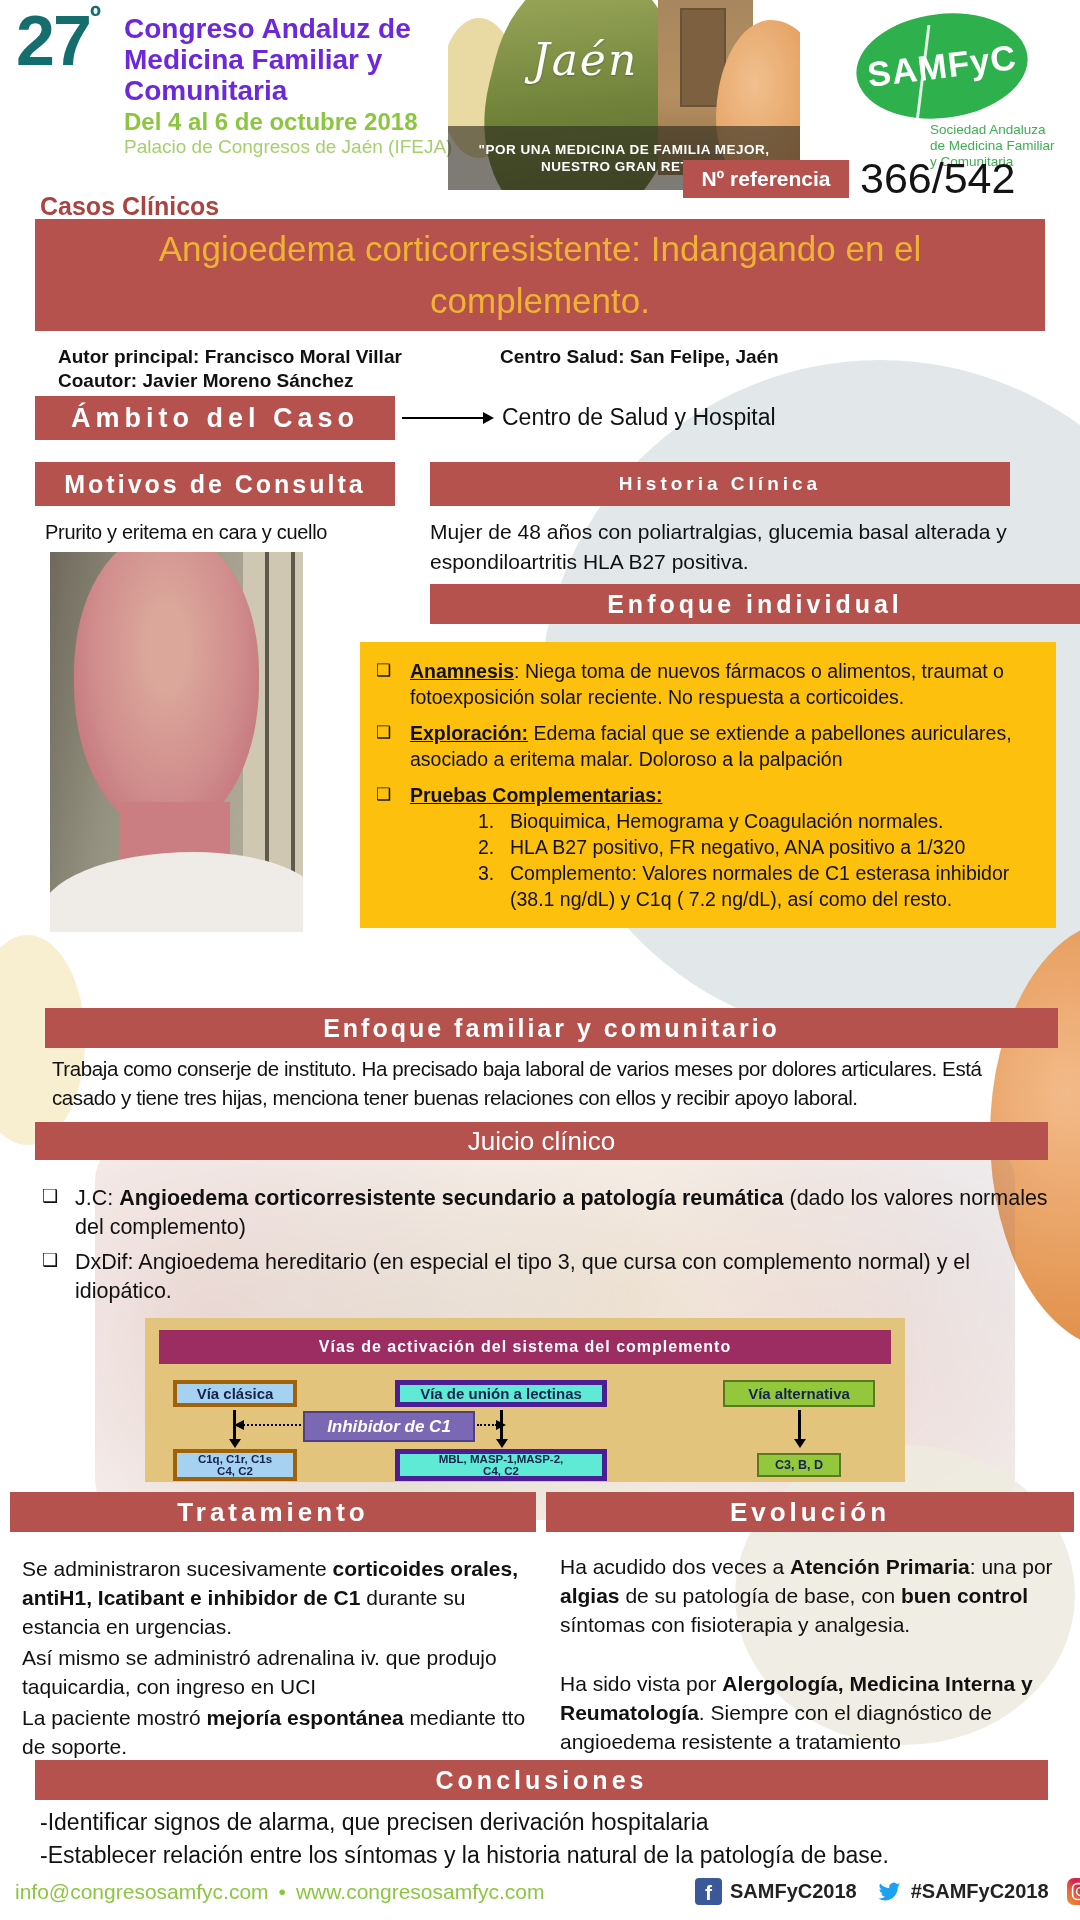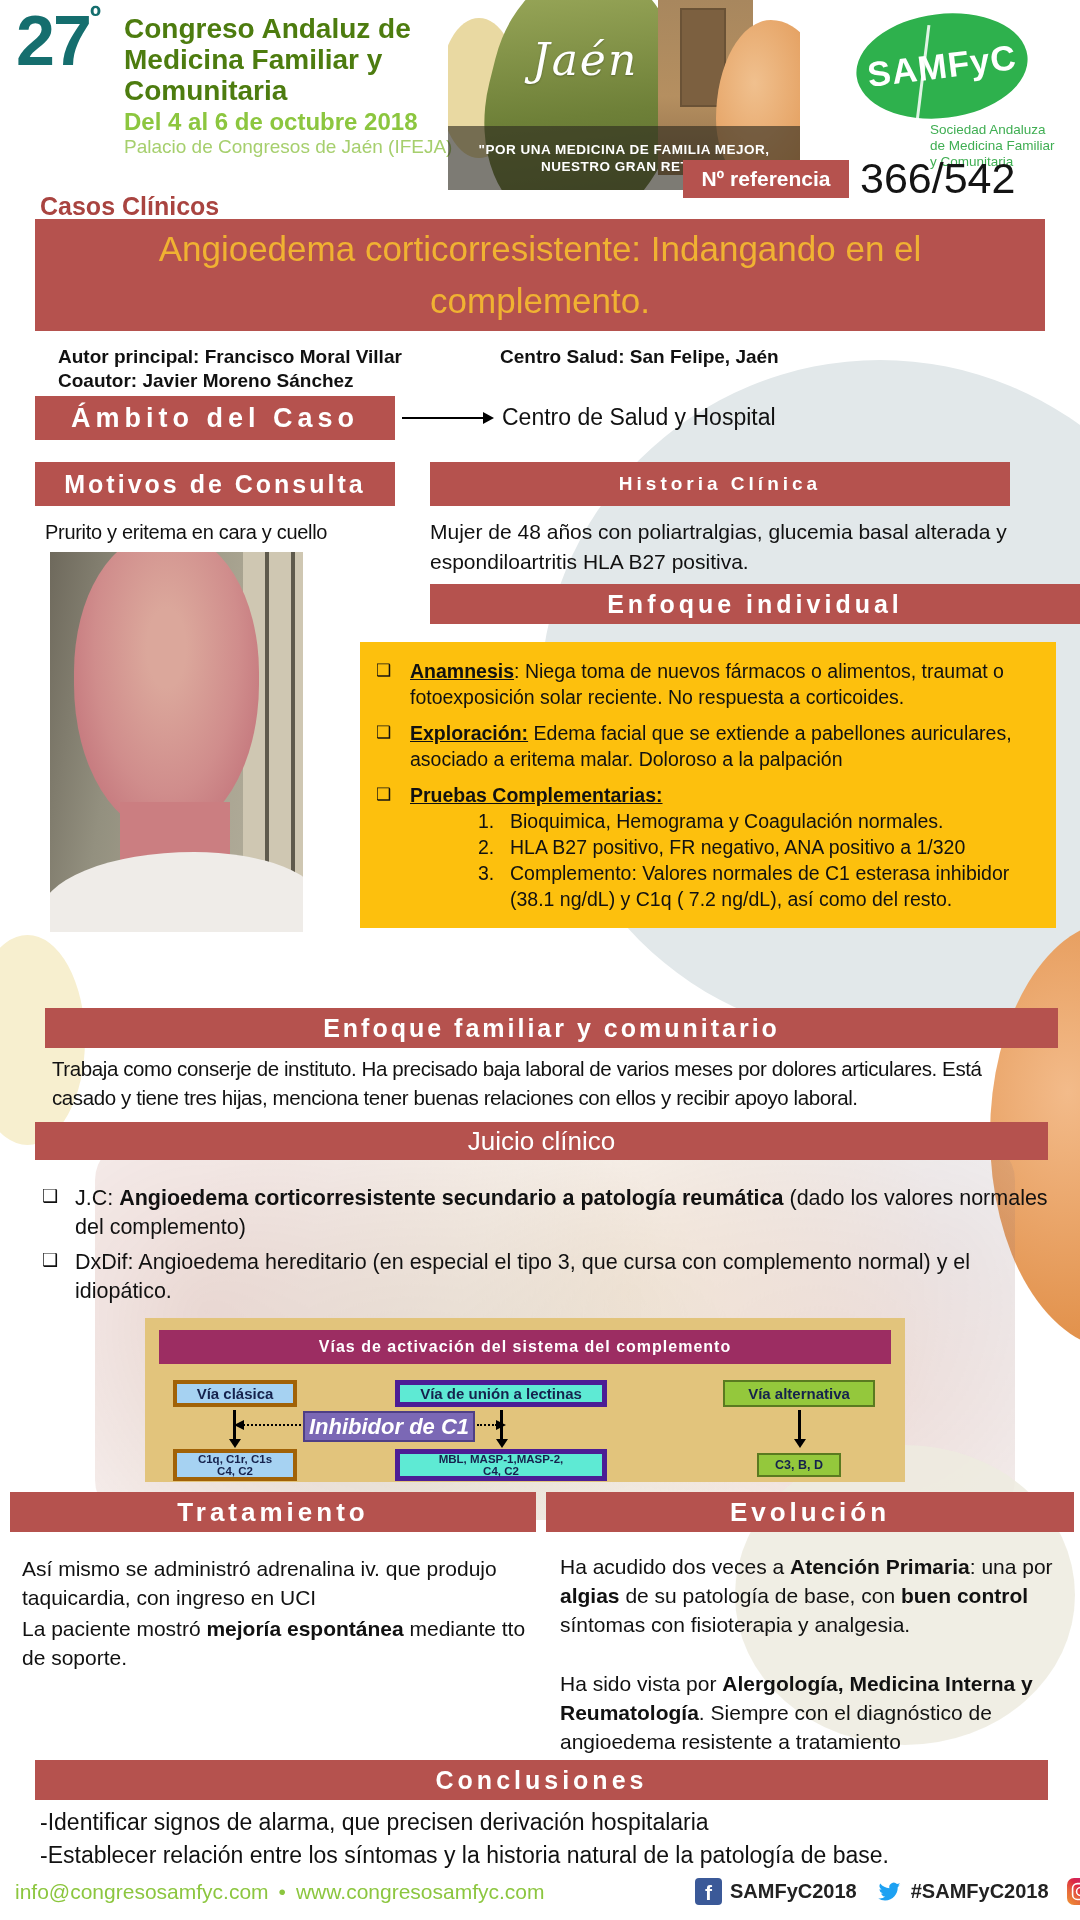--- a/index.html
+++ b/index.html
@@ -20,21 +20,21 @@
       radial-gradient(circle at 82% 65%,rgba(185,75,45,.5),transparent 50%),
       radial-gradient(circle at 93% 30%,rgba(110,140,170,.4),transparent 55%);}
   .blob-bottom{left:735px;top:1445px;width:340px;height:300px;border-radius:50%;background:#edebdf;opacity:.85;}
   
   .z{z-index:2;}
   .banner{background:#b5524e;color:#fff;font-weight:bold;display:flex;align-items:center;justify-content:center;}
   .b{font-weight:bold;}
   
   .num27{left:16px;top:2px;font-size:70px;font-weight:bold;color:#156e6e;line-height:1;letter-spacing:-2px;}
   .num27 sup{font-size:30px;vertical-align:38px;letter-spacing:0;}
-  .congress{left:124px;top:13px;width:330px;font-size:28px;line-height:31px;font-weight:bold;color:#4d7c0f;}
+  .congress{left:124px;top:13px;width:330px;font-size:28px;line-height:31px;font-weight:bold;color:#6d28d9;}
   .dates{left:124px;top:108px;font-size:24px;font-weight:bold;color:#8cc63f;}
   .venue{left:124px;top:136px;font-size:19px;color:#a6cf6d;}
   
   .collage{left:448px;top:0;width:352px;height:190px;overflow:hidden;}
   .col-cream{position:absolute;left:-8px;top:18px;width:78px;height:140px;border-radius:50%;background:#e9d9a2;}
   .col-olive{position:absolute;left:40px;top:-30px;width:190px;height:260px;border-radius:45% 55% 50% 50%;
      background:linear-gradient(160deg,#9aa85a 10%,#6e8038 55%,#55682c 90%);transform:rotate(14deg);}
   .col-cathedral{position:absolute;left:210px;top:0;width:95px;height:175px;
      background:linear-gradient(180deg,#a8875e,#b58f60 55%,#8f6f48);}
   .col-tower{position:absolute;left:232px;top:8px;width:42px;height:95px;background:#7c6040;border:2px solid #6a5236;}
@@ -104,21 +104,21 @@
   .dg-title{position:absolute;left:14px;top:12px;width:732px;height:34px;background:#9c2d62;
      color:#fff;font-weight:bold;font-size:16px;letter-spacing:1px;display:flex;align-items:center;justify-content:center;}
   .dg-box{position:absolute;display:flex;align-items:center;justify-content:center;text-align:center;
      font-weight:bold;color:#15224d;box-sizing:border-box;}
   .dg-top{top:62px;height:27px;font-size:15px;}
   .dg-bot{top:131px;font-size:11.5px;line-height:12.5px;flex-direction:column;}
   .dg-blue{background:#a6d2f2;border:4px solid #a16207;}
   .dg-purple{background:#5eead4;border:5px solid #4c1d95;}
   .dg-green{background:#94c83c;border:2px solid #5a7a20;}
   .dg-inhib{position:absolute;left:158px;top:93px;width:172px;height:31px;background:#7b68b5;border:2px solid #4f3f85;
-     color:#fff;font-weight:bold;font-style:italic;font-size:22px;display:flex;align-items:center;justify-content:center;box-sizing:border-box;}
+     color:#fff;font-weight:bold;font-style:italic;font-size:17px;display:flex;align-items:center;justify-content:center;box-sizing:border-box;}
   .varrow{position:absolute;top:92px;width:2.5px;height:30px;background:#000;}
   .varrow::after{content:"";position:absolute;left:-4.5px;bottom:-8px;border-top:9px solid #000;
      border-left:6px solid transparent;border-right:6px solid transparent;}
   .dash{position:absolute;top:106px;border-top:2.5px dotted #000;}
   .dash-l::before{content:"";position:absolute;left:-9px;top:-6px;border-right:10px solid #000;
      border-top:5px solid transparent;border-bottom:5px solid transparent;}
   .dash-r::after{content:"";position:absolute;right:-9px;top:-6px;border-left:10px solid #000;
      border-top:5px solid transparent;border-bottom:5px solid transparent;}
   
   .trat-banner{left:10px;top:1492px;width:526px;height:40px;font-size:26px;letter-spacing:4px;}
@@ -287,20 +287,21 @@
     </div>
     <div class="dg-box dg-bot dg-green" style="left:612px;width:84px;height:24px;top:135px;font-size:12.5px;">
       <div>C3, B, D</div>
     </div>
   </div>
 
   <div class="abs banner trat-banner z">Tratamiento</div>
   <div class="abs banner evol-banner z">Evolución</div>
 
   <div class="abs z trat-text">
+    <p><span>Se administraron sucesivamente </span><span class="b">corticoides orales, antiH1, Icatibant e inhibidor de C1</span><span> durante su estancia en urgencias.</span></p>
     <p>Así mismo se administró adrenalina iv. que produjo taquicardia, con ingreso en UCI</p>
     <p><span>La paciente mostró </span><span class="b">mejoría espontánea</span><span> mediante tto de soporte.</span></p>
   </div>
 
   <div class="abs z evol-text">
     <p><span>Ha acudido dos veces a </span><span class="b">Atención Primaria</span><span>: una por </span><span class="b">algias</span><span> de su patología de base, con </span><span class="b">buen control</span><span> síntomas con fisioterapia y analgesia.</span></p>
     <p><span>Ha sido vista por </span><span class="b">Alergología, Medicina Interna y Reumatología</span><span>. Siempre con el diagnóstico de angioedema resistente a tratamiento</span></p>
   </div>
 
   <div class="abs banner conc-banner z">Conclusiones</div>

